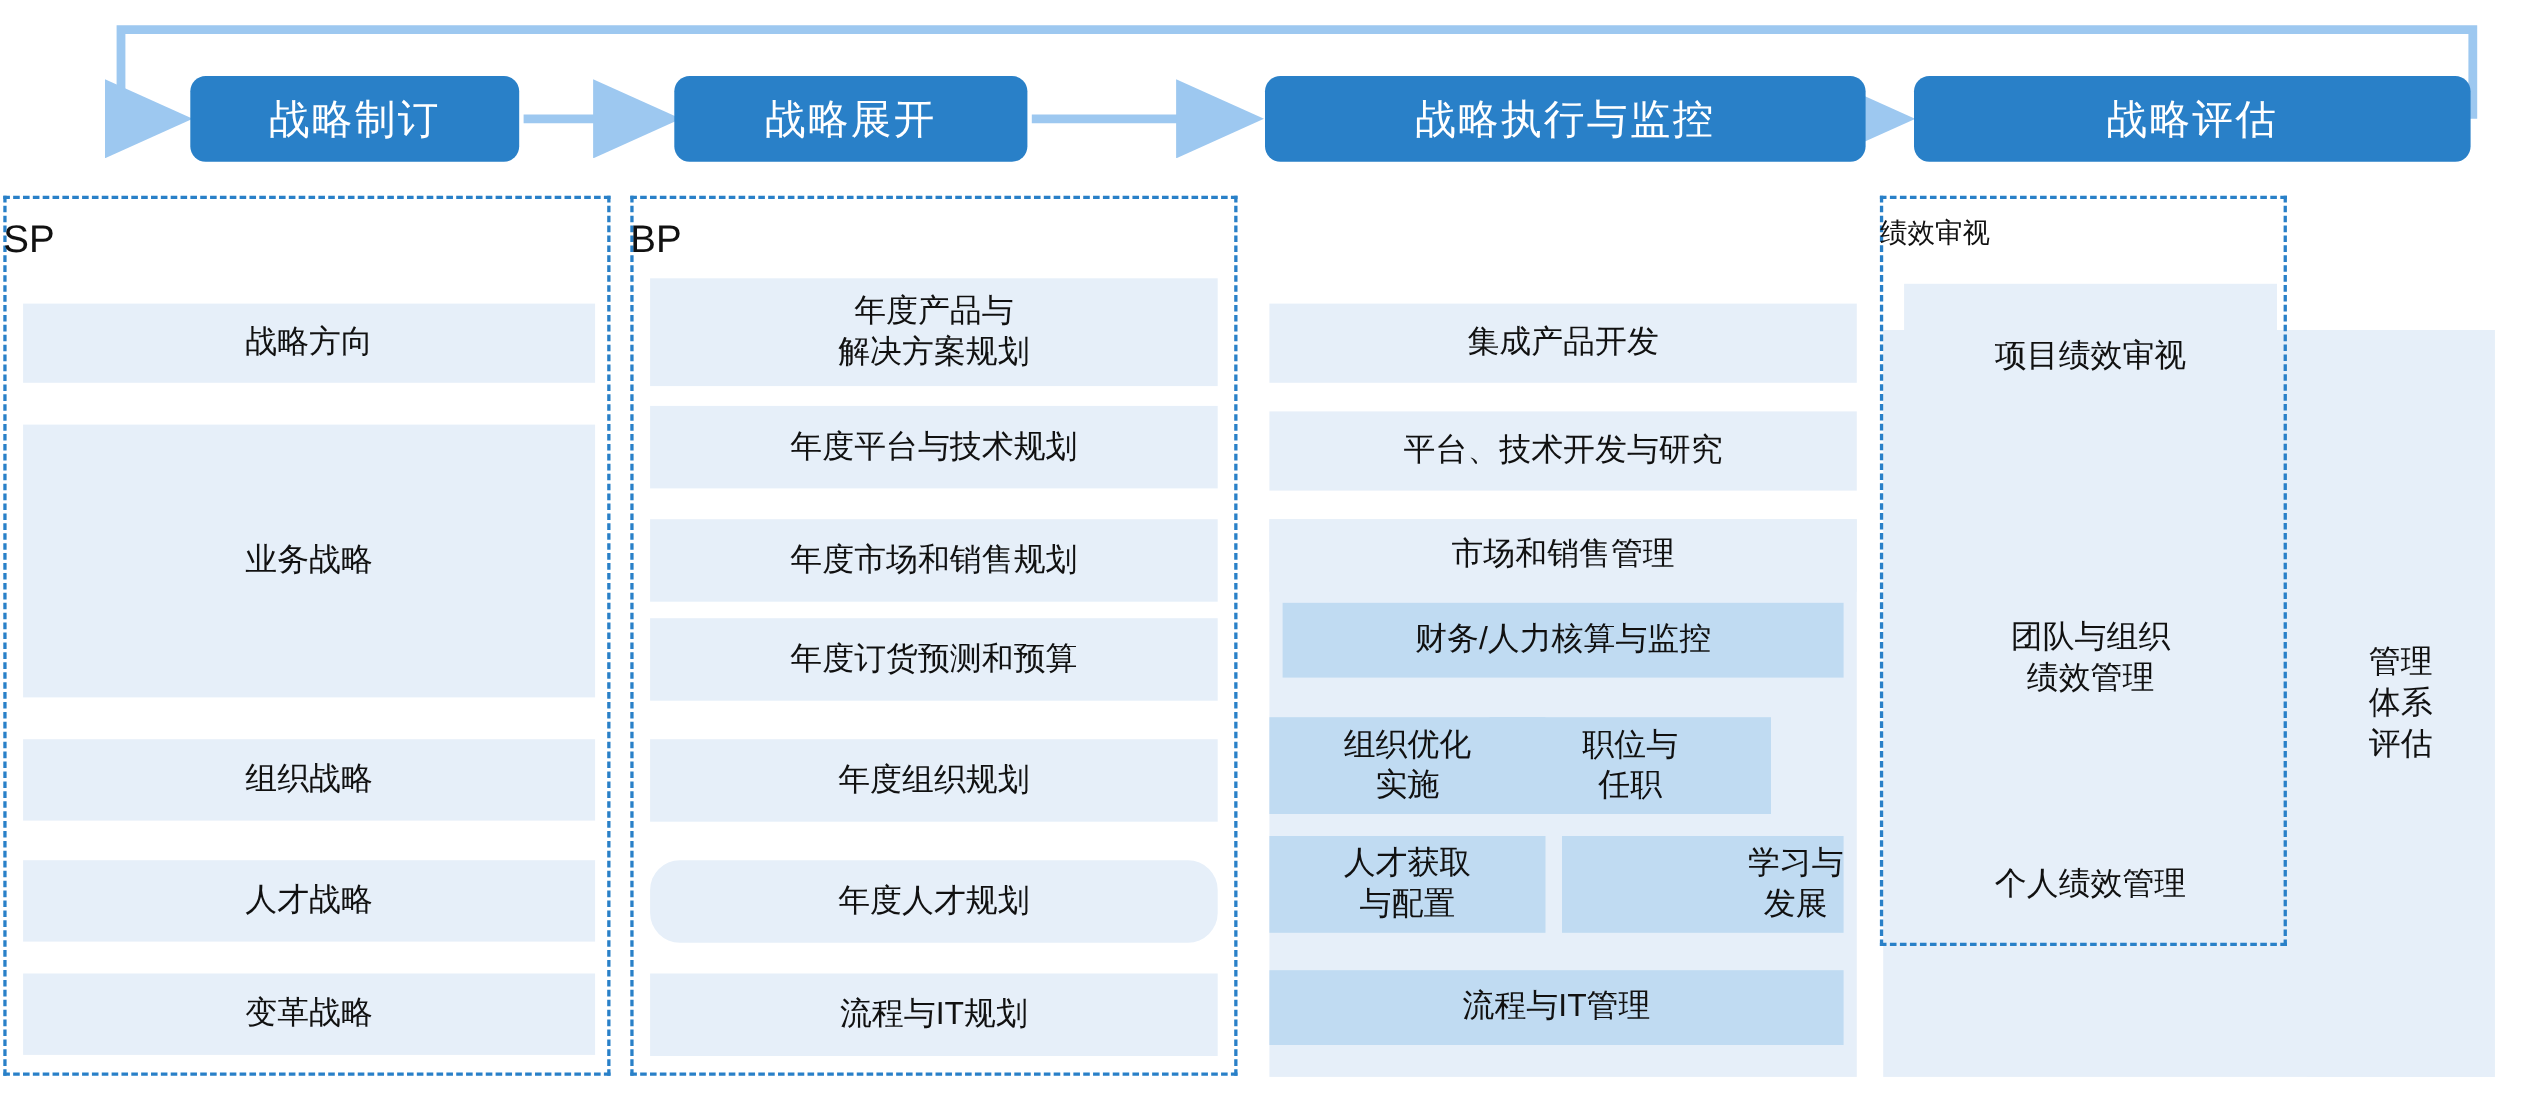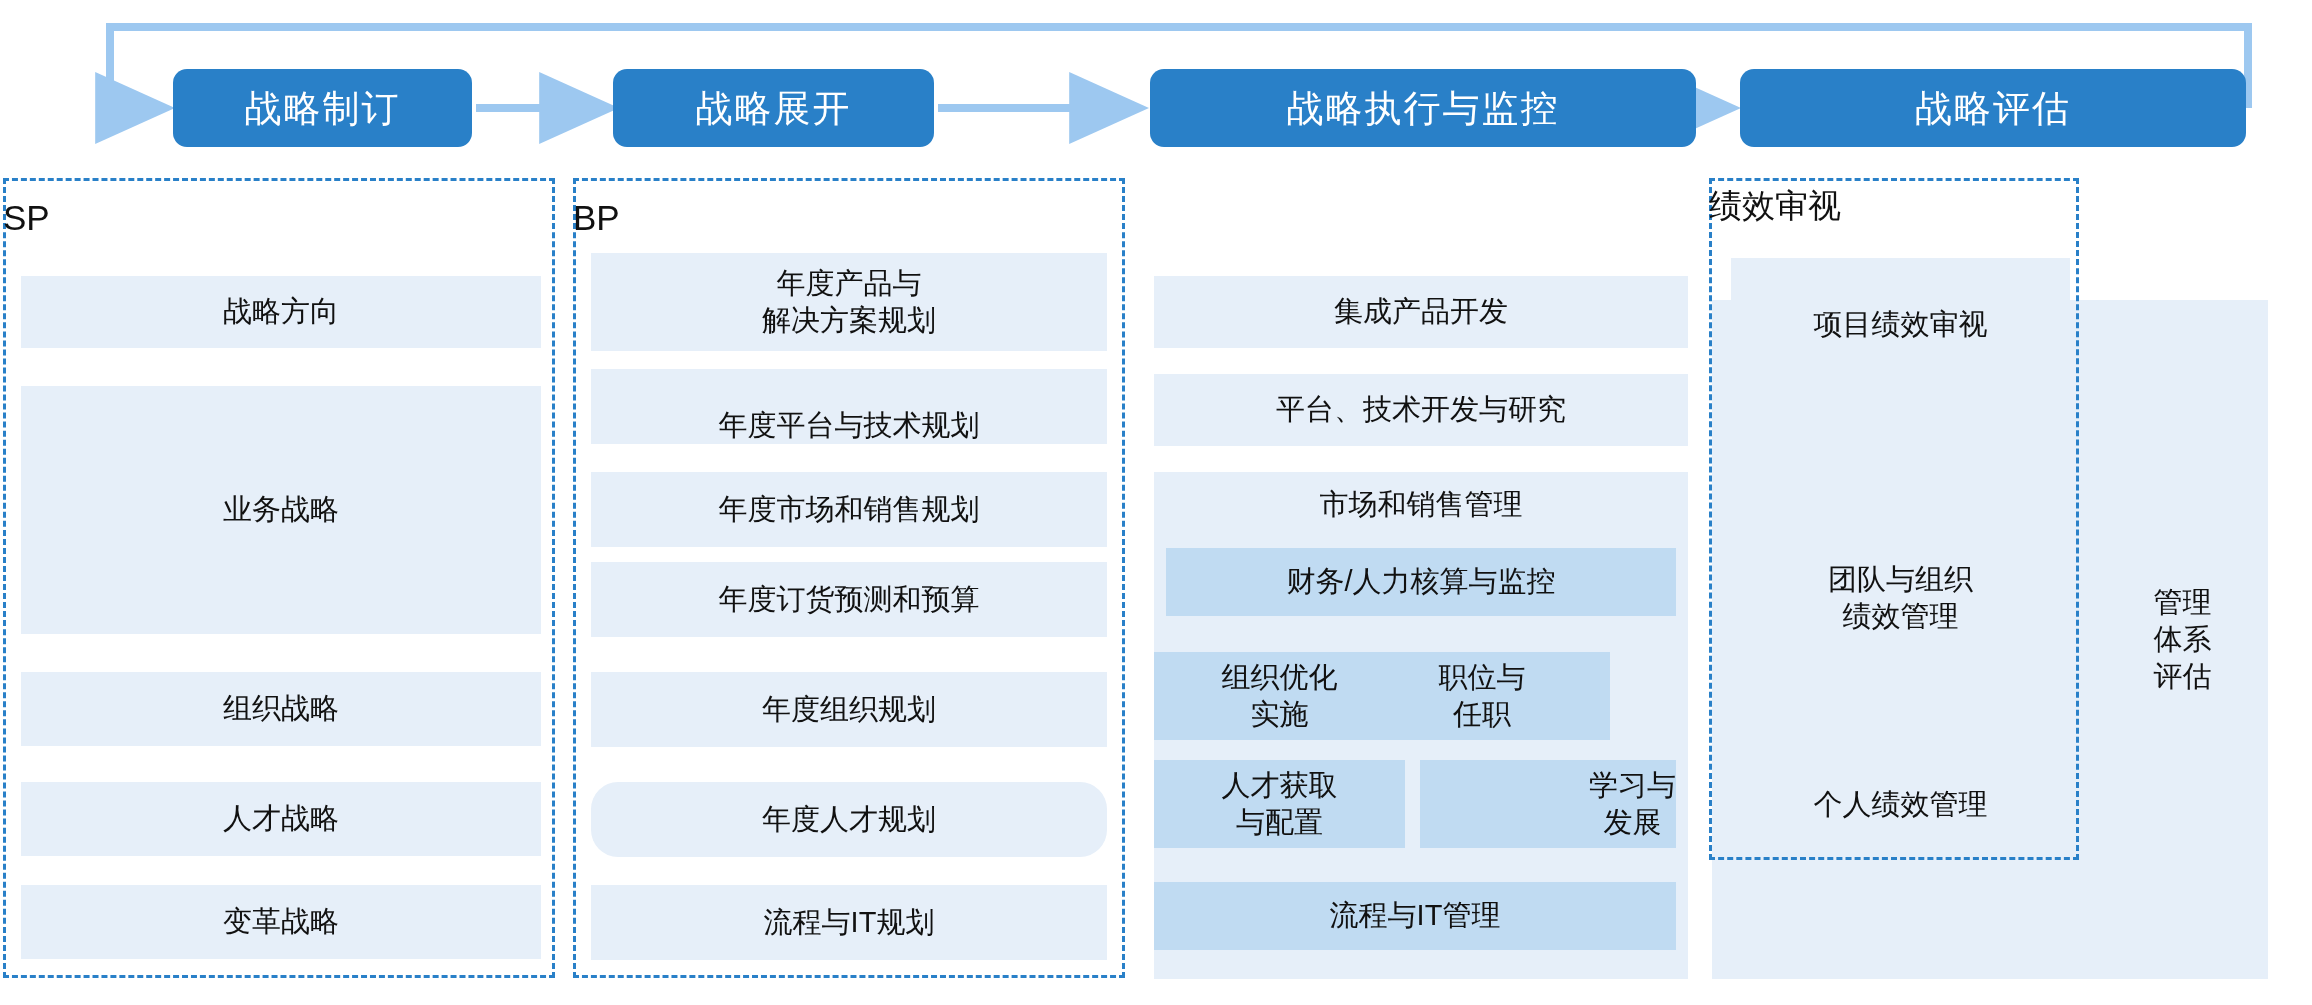--- a/index.html
+++ b/index.html
@@ -98,21 +98,21 @@
 
   <div class="dashcol" style="left:573px;top:178px;width:552px;height:800px;"></div>
   <div class="colhead" style="left:573px;top:200px;width:552px;">BP</div>
 
   <div class="bx" style="left:591px;top:253px;width:516px;height:98px;">
     <span>
       <span>年度产品与</span><br>
       <span>解决方案规划</span>
     </span>
   </div>
-  <div class="bx" style="left:591px;top:369px;width:516px;height:75px;align-items:flex-end;">
+  <div class="bx" style="left:591px;top:369px;width:516px;height:75px;">
     <span>年度平台与技术规划</span>
   </div>
   <div class="bx" style="left:591px;top:472px;width:516px;height:75px;">
     <span>年度市场和销售规划</span>
   </div>
   <div class="bx" style="left:591px;top:562px;width:516px;height:75px;">
     <span>年度订货预测和预算</span>
   </div>
   <div class="bx" style="left:591px;top:672px;width:516px;height:75px;">
     <span>年度组织规划</span>
@@ -162,21 +162,21 @@
       <span>发展</span>
     </span>
   </div>
   <div class="bx mid" style="left:1154px;top:882px;width:522px;height:68px;">
     <span>流程与IT管理</span>
   </div>
 
   <div class="plainpanel" style="left:1712px;top:300px;width:556px;height:679px;"></div>
 
   <div class="dashcol" style="left:1709px;top:178px;width:370px;height:682px;"></div>
-  <div class="colhead" style="left:1709px;top:189px;width:370px;font-size:33px;">绩效审视</div>
+  <div class="colhead" style="left:1709px;top:200px;width:370px;font-size:25px;">绩效审视</div>
 
   <div class="bx" style="left:1731px;top:258px;width:339px;height:133px;">
     <span>项目绩效审视</span>
   </div>
   <div class="bx" style="left:1731px;top:436px;width:339px;height:324px;">
     <span>
       <span>团队与组织</span><br>
       <span>绩效管理</span>
     </span>
   </div>

